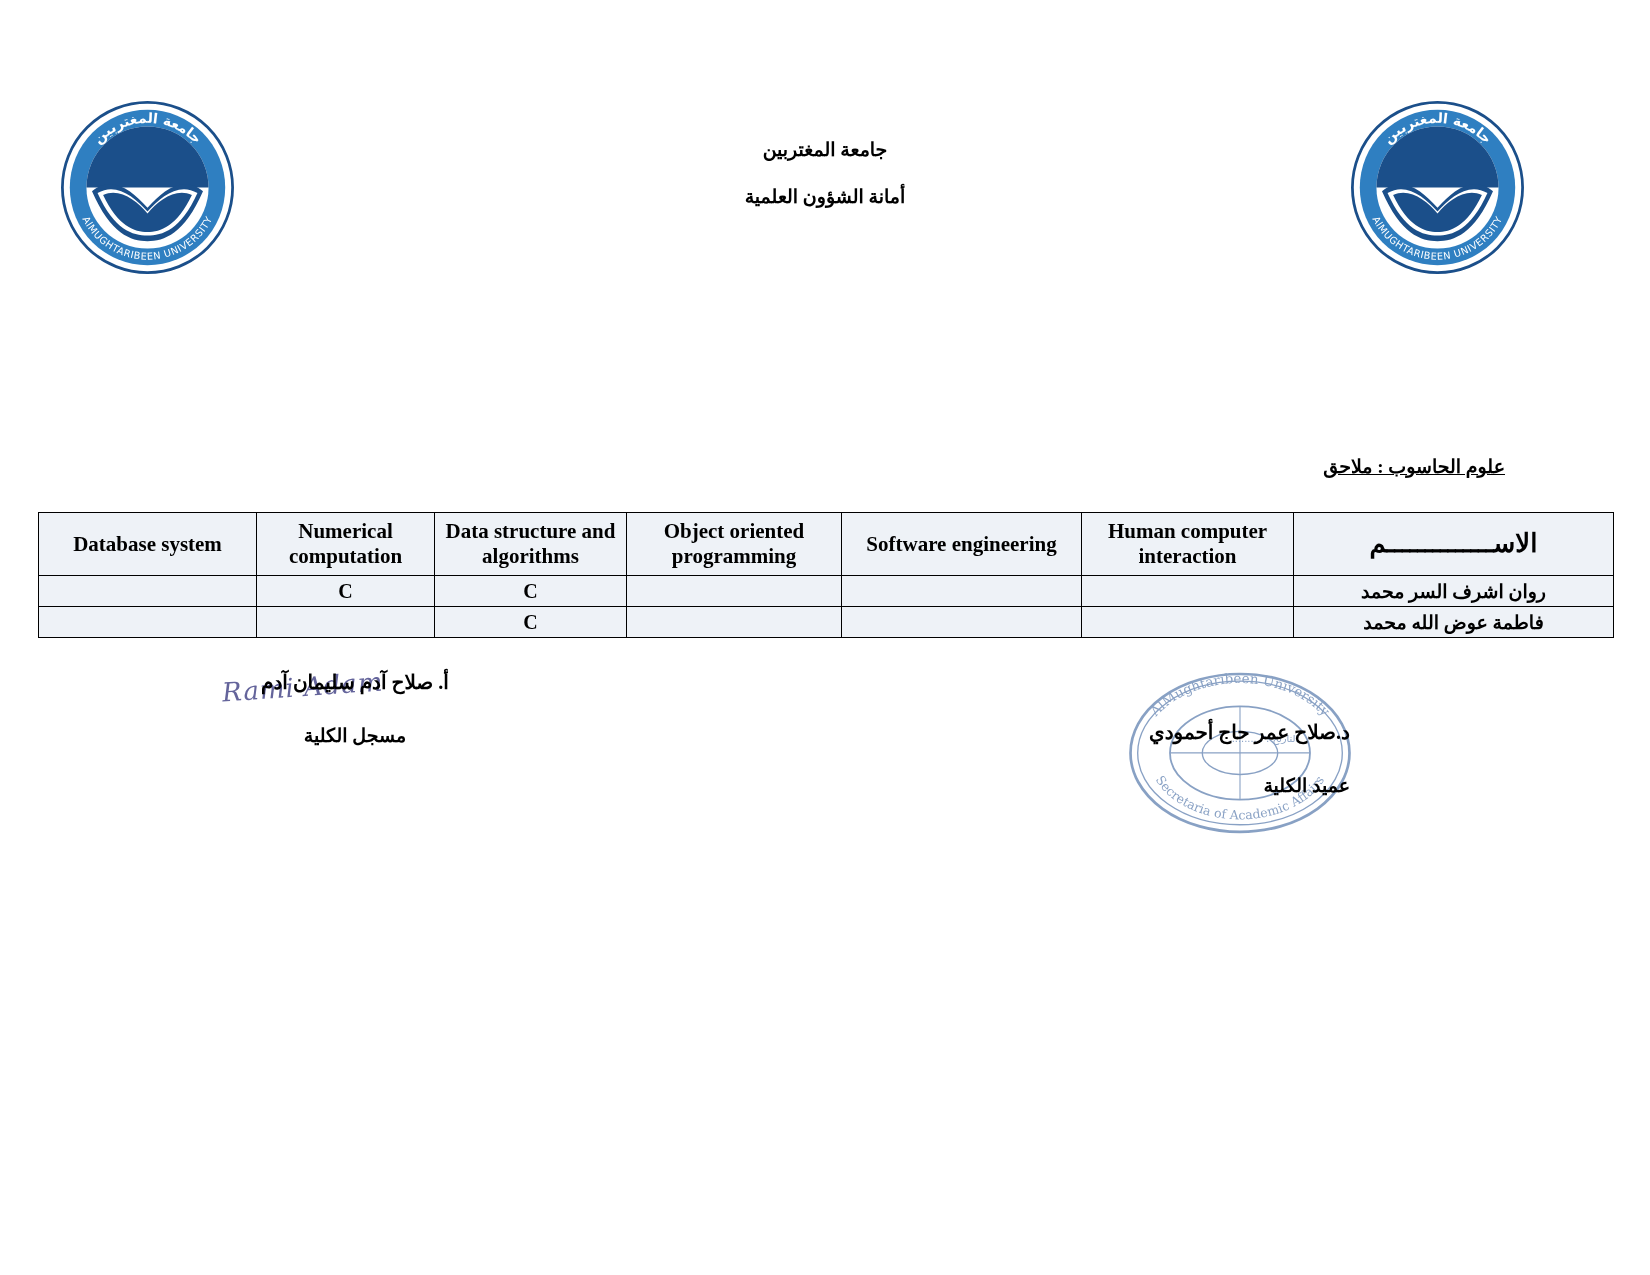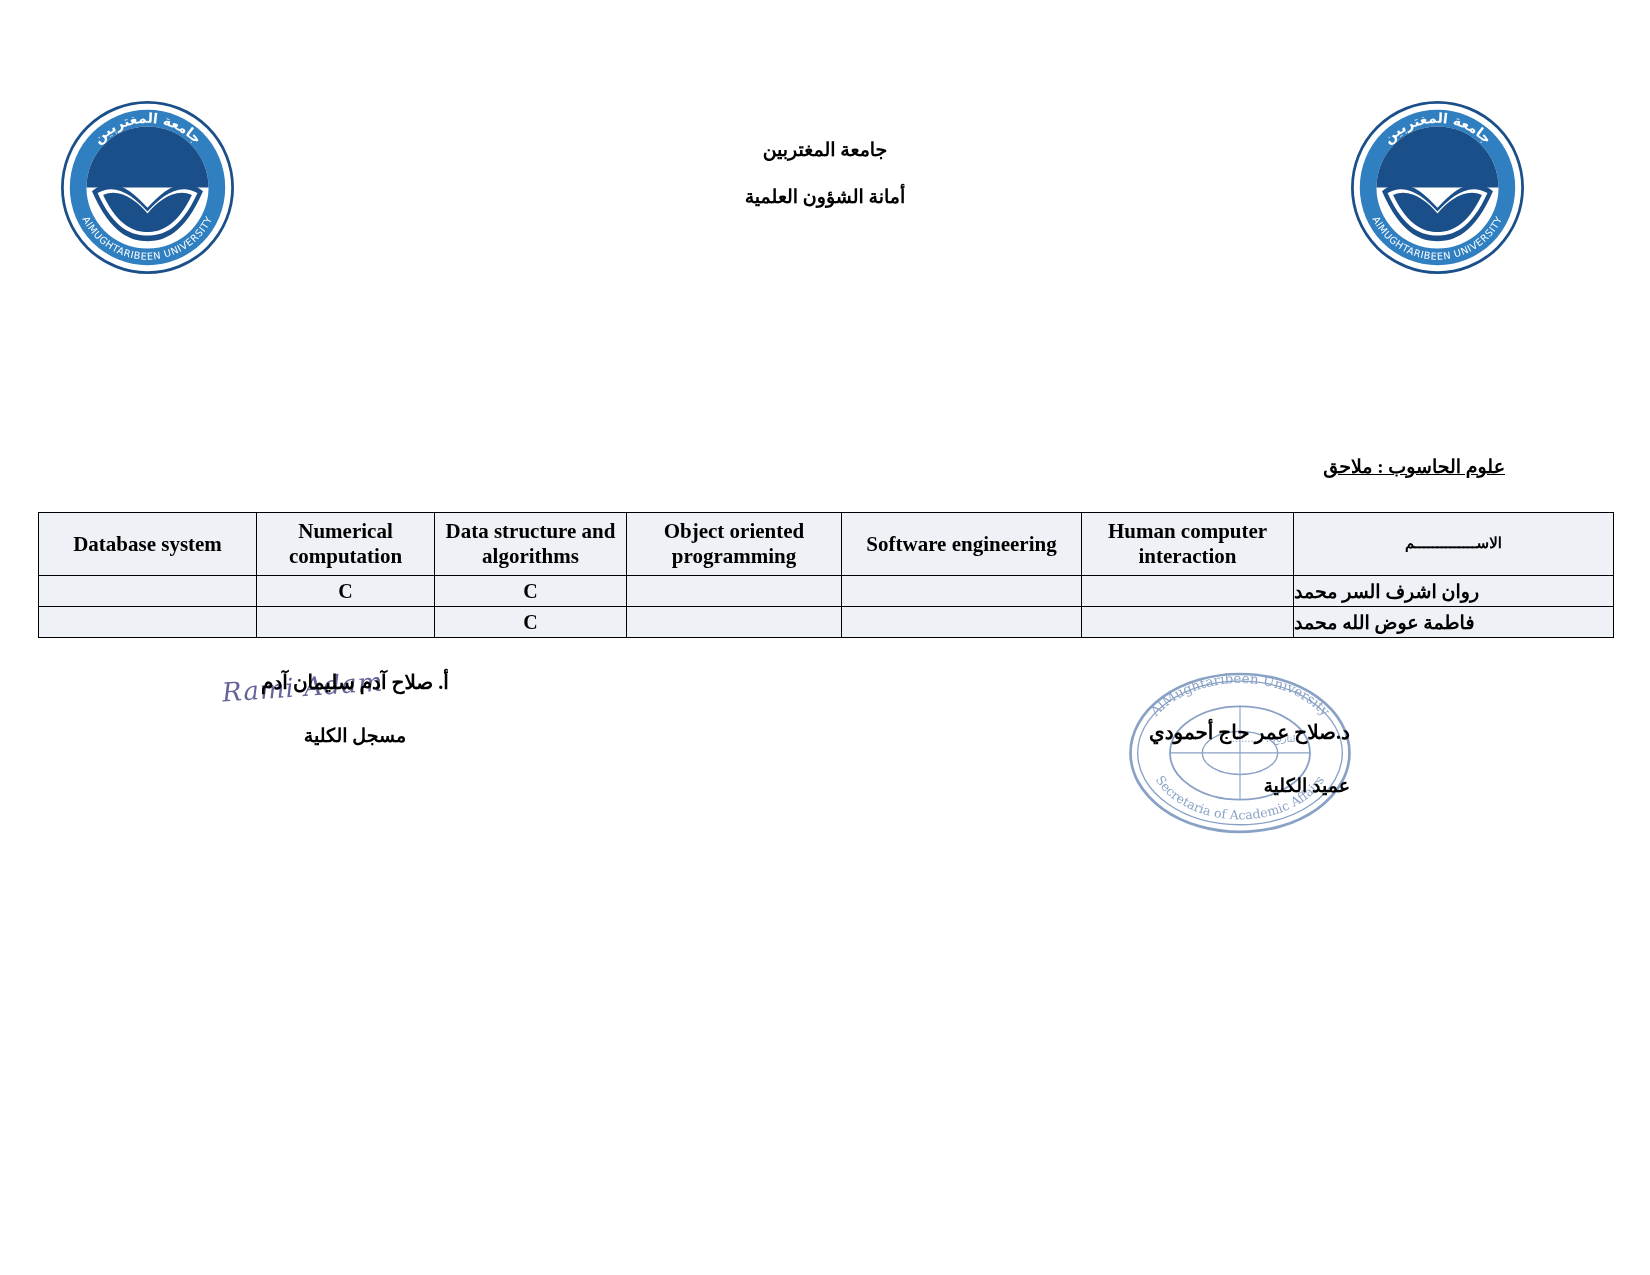--- a/index.html
+++ b/index.html
@@ -77,32 +77,32 @@
     font-family: "Liberation Serif", serif;
     font-weight: bold;
     font-size: 21px;
     line-height: 1.18;
     text-align: center;
     vertical-align: middle;
   }
   .grades-table th.name-col {
     direction: rtl;
     text-align: center;
-    font-size: 15px;
+    font-size: 26px;
   }
   .grades-table td {
     height: 30px;
     text-align: center;
     vertical-align: middle;
     font-weight: bold;
     font-size: 20px;
   }
   .grades-table td.name-cell {
     direction: rtl;
-    text-align: left;
+    text-align: center;
     padding-right: 0;
     font-size: 19px;
     font-weight: bold;
   }
 
   
   col.c-db   { width: 218px; }
   col.c-num  { width: 178px; }
   col.c-ds   { width: 192px; }
   col.c-oop  { width: 215px; }

